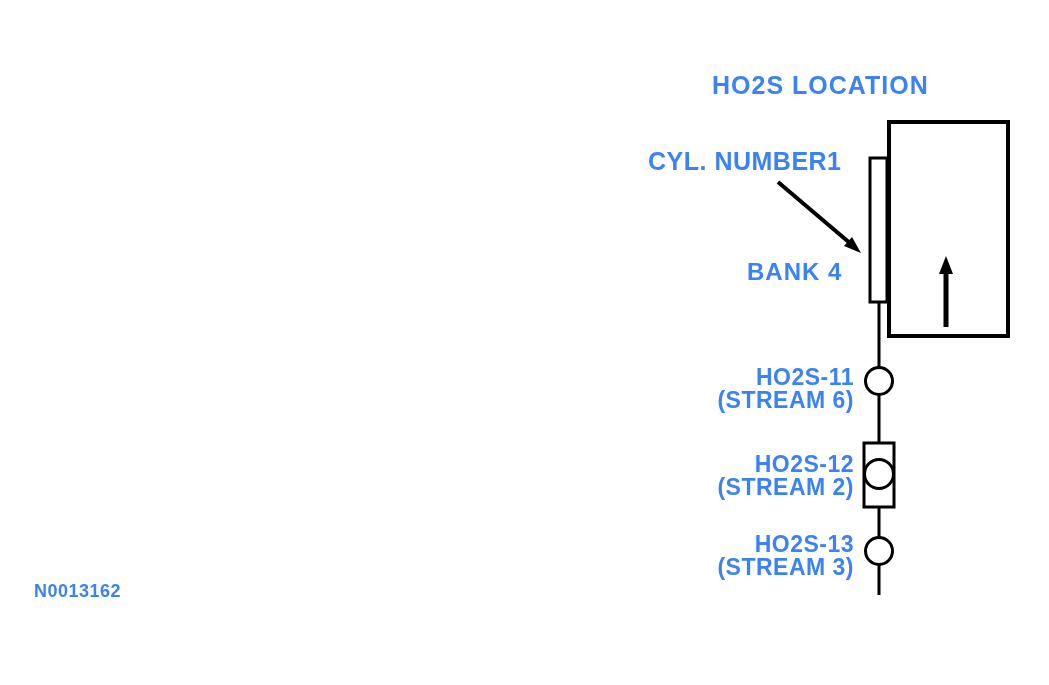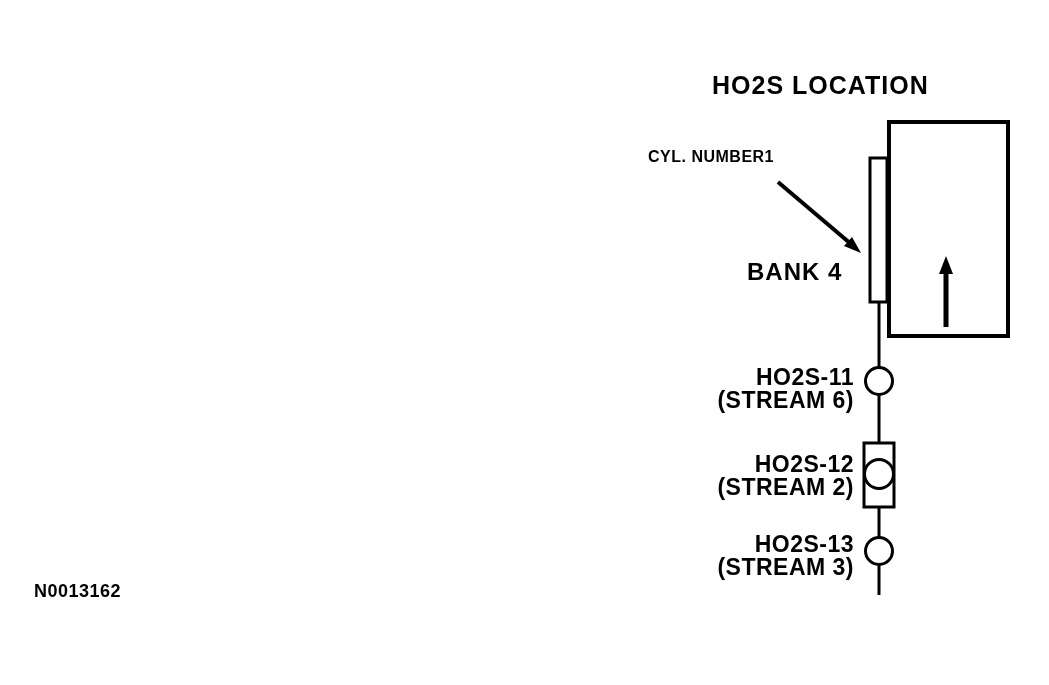--- a/index.html
+++ b/index.html
@@ -2,26 +2,26 @@
 <html><head>
 <meta charset="utf-8">
 <style>
   html, body { margin:0; padding:0; background:#ffffff; }
   .stage {
     position:relative;
     width:1049px; height:685px;
     background:#ffffff;
     font-family:"Liberation Sans", sans-serif;
     font-weight:700;
-    color:#000000;
+    color:#3b82f6;
     overflow:hidden;
   }
   .label { position:absolute; white-space:nowrap; line-height:1; }
   .title-label      { left:712px; top:73px;  font-size:25px; letter-spacing:1px; }
-  .cyl-label        { left:648px; top:149px; font-size:16px; letter-spacing:0.5px; }
+  .cyl-label        { left:648px; top:149px; font-size:25px; letter-spacing:0.5px; }
   .bank-label       { left:747px; top:260px; font-size:24px; letter-spacing:1px; }
   .engine-text {
     position:absolute; left:889px; top:131px; width:119px;
     text-align:center; font-size:22px; line-height:26px;
     letter-spacing:0.5px;
   }
   .sensor-label {
     position:absolute; left:668px; width:186px;
     text-align:right; font-size:23px; line-height:23px;
     letter-spacing:0.5px;

